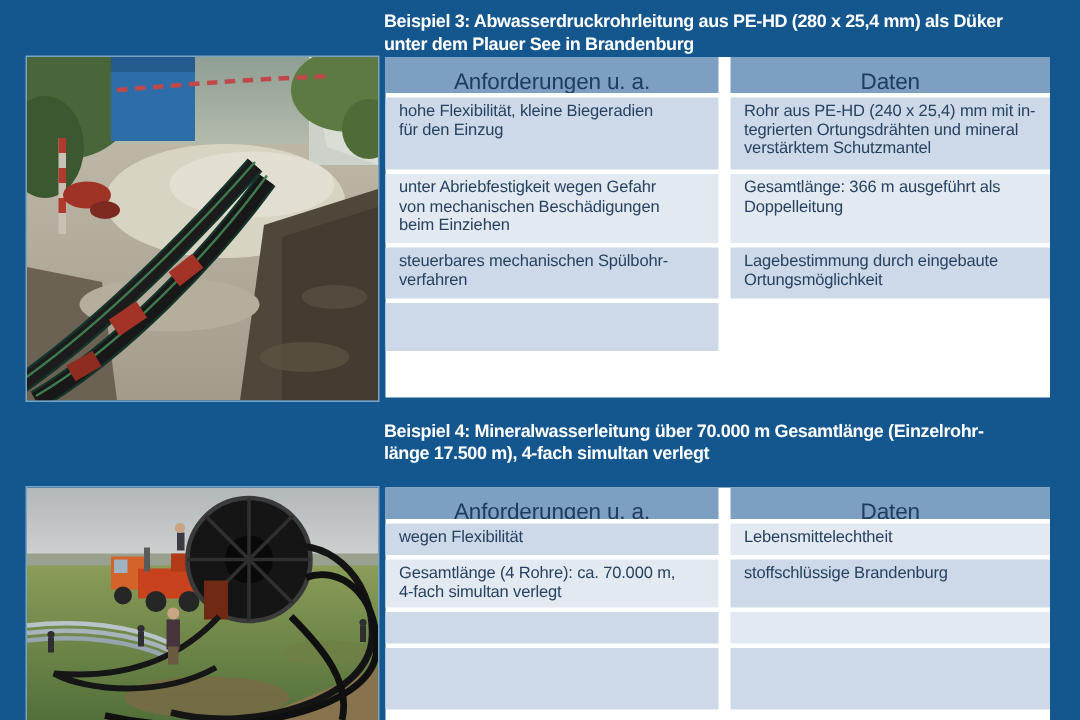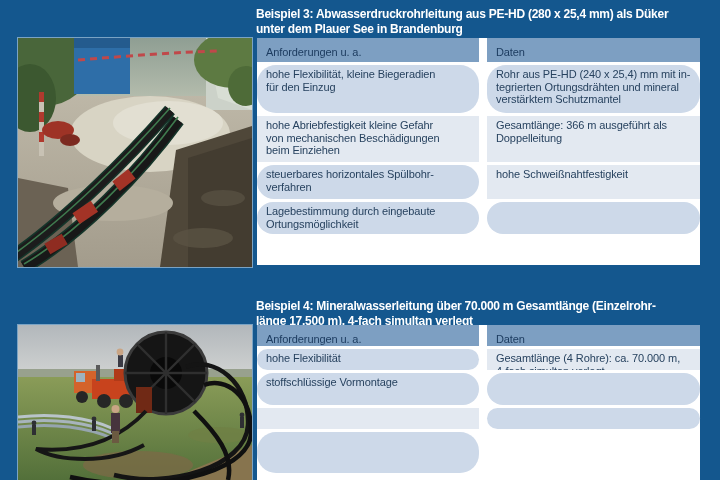--- a/index.html
+++ b/index.html
@@ -3,37 +3,37 @@
 <meta charset="utf-8">
 <style>
   html,body{margin:0;padding:0;background:#0d3d66;}
   .page{position:relative;width:720px;height:480px;overflow:hidden;
         background:var(--page-bg,#14578e);
         font-family:"Liberation Sans",sans-serif;}
   .sec-title{position:absolute;left:256px;width:460px;color:var(--header-text,#fff);
         font-weight:bold;font-size:12px;line-height:1.22;letter-spacing:-0.25px;
         white-space:pre-line;}
   #title1{top:7px;}
-  #title2{top:299px;}
+  #title2{top:280px;}
   .photo{position:absolute;left:18px;width:234px;overflow:hidden;
         outline:1px solid rgba(205,225,240,0.55);}
   #photo1{top:38px;height:229px;}
   #photo2{top:325px;height:155px;}
   .photo svg{display:block;}
   .tbl{position:absolute;left:257px;width:443px;display:grid;
         grid-template-columns:222px 213px;column-gap:8px;row-gap:3px;
         background:var(--gap-color,#ffffff);}
   #tbl1{top:38px;grid-template-rows:24px 48px 46px 34px 32px 28px;}
   #tbl2{top:325px;grid-template-rows:21px 21px 32px 21px 41px 10px;}
   .cell{font-size:11px;line-height:1.14;color:var(--cell-text,#27425f);
         padding:3px 9px 2px;white-space:pre-line;overflow:hidden;
         letter-spacing:-0.1px;}
   .cell.head{background:var(--table-head-bg,#7d9fc2);color:#1d3c60;
-        padding-top:8px;font-size:11px;}
-  .cell.blue{background:var(--row-blue-bg,#cdd9e9);border-radius:19px;}
+        padding-top:8px;font-size:15px;text-align:center;}
+  .cell.blue{background:var(--row-blue-bg,#cdd9e9);}
   .cell.light{background:var(--row-light-bg,#e3e9f1);}
 </style>
 </head>
 <body>
 
 <div class="page">
 
   <div class="sec-title" id="title1">Beispiel 3: Abwasserdruckrohrleitung aus PE-HD (280 x 25,4 mm) als Düker
 unter dem Plauer See in Brandenburg</div>
 
@@ -87,28 +87,27 @@
   </div>
 
   <div class="tbl" id="tbl1">
     <div class="cell head">Anforderungen u. a.</div>
     <div class="cell head">Daten</div>
     <div class="cell blue">hohe Flexibilität, kleine Biegeradien
 für den Einzug</div>
     <div class="cell blue">Rohr aus PE-HD (240 x 25,4) mm mit in-
 tegrierten Ortungsdrähten und mineral
 verstärktem Schutzmantel</div>
-    <div class="cell light">hohe Abriebfestigkeit kleine Gefahr
+    <div class="cell light">unter Abriebfestigkeit wegen Gefahr
 von mechanischen Beschädigungen
 beim Einziehen</div>
     <div class="cell light">Gesamtlänge: 366 m ausgeführt als
 Doppelleitung</div>
-    <div class="cell blue">steuerbares horizontales Spülbohr-
+    <div class="cell blue">steuerbares mechanischen Spülbohr-
 verfahren</div>
-    <div class="cell light">hohe Schweißnahtfestigkeit</div>
     <div class="cell blue">Lagebestimmung durch eingebaute
 Ortungsmöglichkeit</div>
     <div class="cell blue"></div>
   </div>
 
   <div class="sec-title" id="title2">Beispiel 4: Mineralwasserleitung über 70.000 m Gesamtlänge (Einzelrohr-
 länge 17.500 m), 4-fach simultan verlegt</div>
 
   <div class="photo" id="photo2">
     <svg width="234" height="155" viewBox="0 0 234 155">
@@ -161,23 +160,24 @@
       <rect x="74" y="96" width="4" height="10" fill="#2e2e33"></rect>
         <circle cx="76" cy="94" r="2.4" fill="#2e2e33"></circle>
       <rect x="222" y="92" width="4" height="11" fill="#2e2e33"></rect>
         <circle cx="224" cy="90" r="2.4" fill="#2e2e33"></circle>
     </svg>
   </div>
 
   <div class="tbl" id="tbl2">
     <div class="cell head">Anforderungen u. a.</div>
     <div class="cell head">Daten</div>
-    <div class="cell blue">hohe Flexibilität</div>
+    <div class="cell blue">wegen Flexibilität</div>
+    <div class="cell light">Lebensmittelechtheit</div>
     <div class="cell light">Gesamtlänge (4 Rohre): ca. 70.000 m,
 4-fach simultan verlegt</div>
-    <div class="cell blue">stoffschlüssige Vormontage</div>
+    <div class="cell blue">stoffschlüssige Brandenburg</div>
     <div class="cell blue"></div>
     <div class="cell light"></div>
     <div class="cell blue"></div>
     <div class="cell blue"></div>
   </div>
 
 </div>
 
 </body></html>

